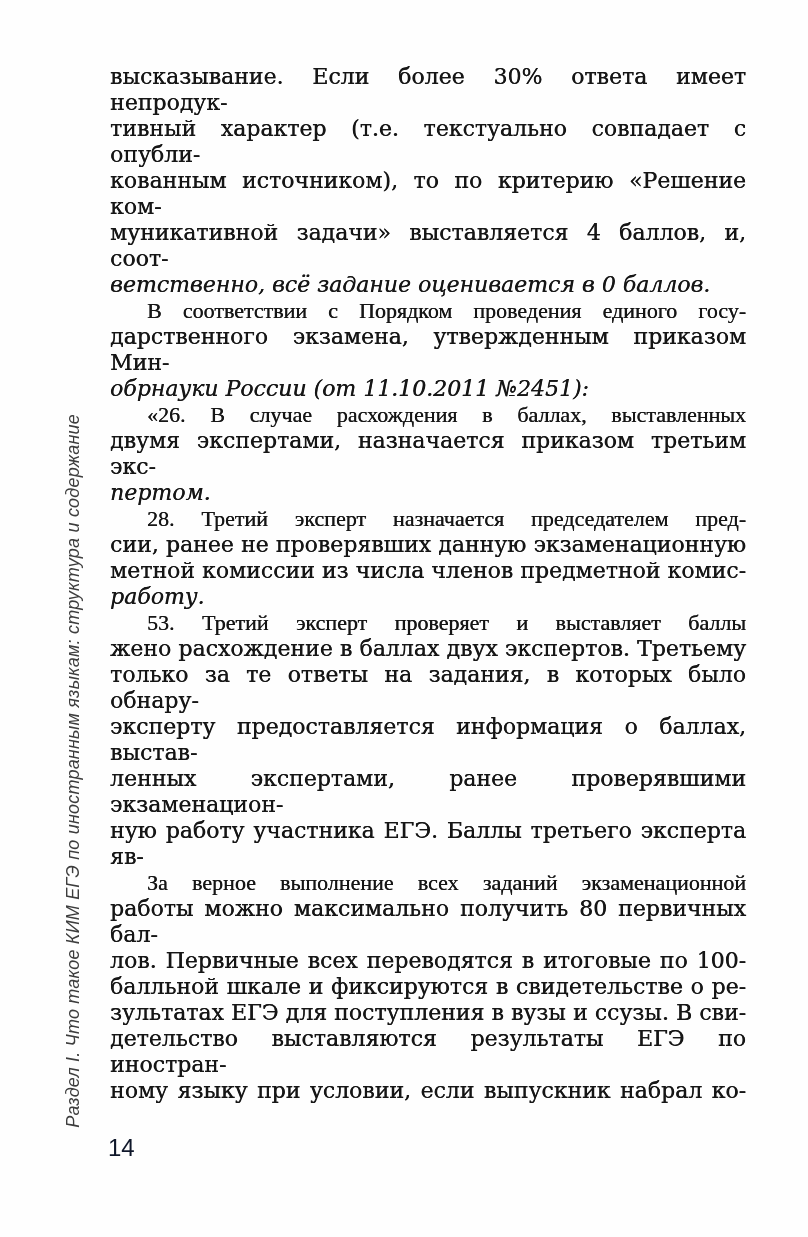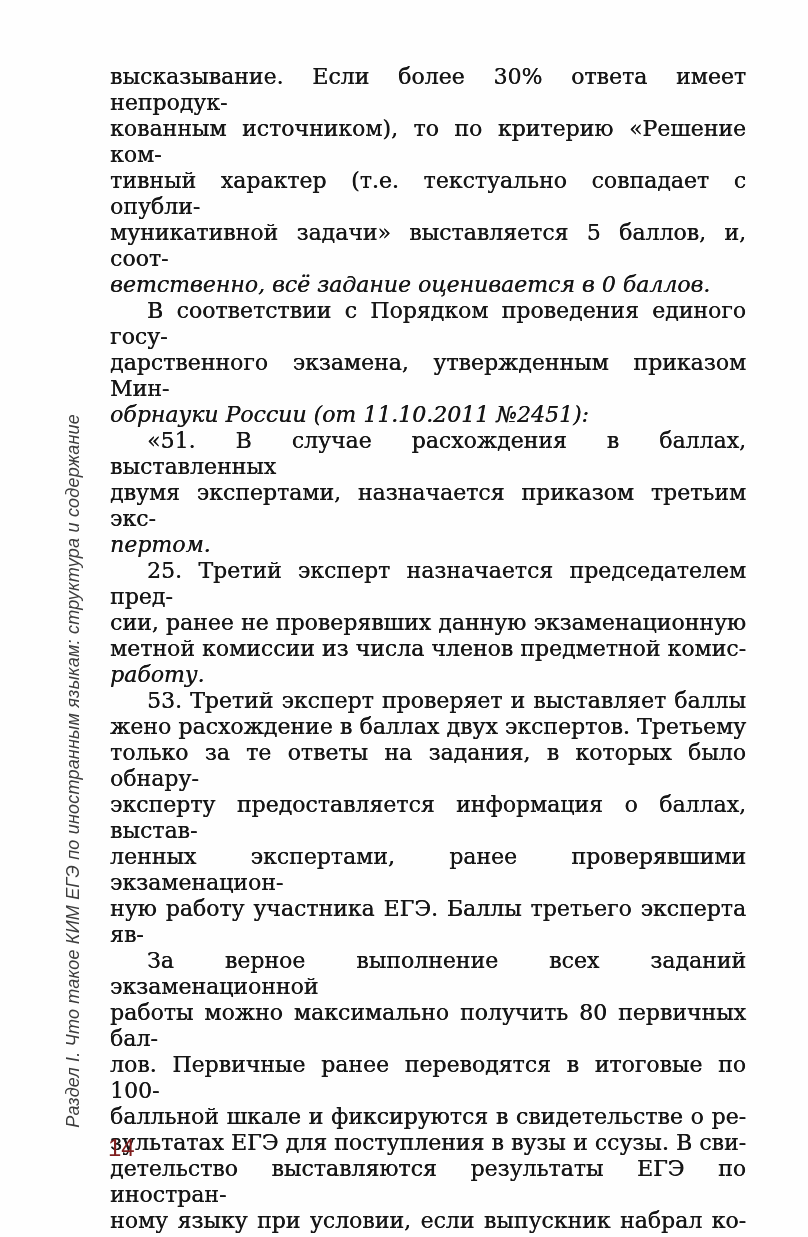--- a/index.html
+++ b/index.html
@@ -30,20 +30,21 @@
     width: 100%;
     text-align: justify;
     text-align-last: justify;
   }
   .line.last {
     text-align-last: left;
     font-style: italic;
   }
   .para.indent .line:first-child {
     text-indent: 37px;
+    font-family: Liberation Serif, serif;
   }
   .sidebar {
     position: absolute;
     left: 58px;
     top: 413px;
     width: 30px;
     height: 716px;
     display: flex;
     align-items: center;
     justify-content: center;
@@ -57,69 +58,69 @@
     font-size: 18px;
     letter-spacing: 0.2px;
     color: #3d3d3d;
   }
   .page-number {
     position: absolute;
     left: 108px;
     top: 1134px;
     font-family: "Liberation Sans", sans-serif;
     font-size: 24px;
-    color: #7f1d1d;
+    color: #0f172a;
     text-align: center;
   }
 </style>
 </head>
 <body>
 
 <div class="page">
 
   <div class="sidebar">
     <span class="sidebar-text">Раздел I. Что такое КИМ ЕГЭ по иностранным языкам: структура и содержание</span>
   </div>
 
   <div class="content">
       <div class="para">
         <div class="line">высказывание. Если более 30% ответа имеет непродук-</div>
+        <div class="line">тивный характер (т.е. текстуально совпадает с опубли-</div>
         <div class="line">кованным источником), то по критерию «Решение ком-</div>
-        <div class="line">тивный характер (т.е. текстуально совпадает с опубли-</div>
-        <div class="line">муникативной задачи» выставляется 5 баллов, и, соот-</div>
+        <div class="line">муникативной задачи» выставляется 4 баллов, и, соот-</div>
         <div class="line last">ветственно, всё задание оценивается в 0 баллов.</div>
       </div>
       <div class="para indent">
         <div class="line">В соответствии с Порядком проведения единого госу-</div>
         <div class="line">дарственного экзамена, утвержденным приказом Мин-</div>
         <div class="line last">обрнауки России (от 11.10.2011 №2451):</div>
       </div>
       <div class="para indent">
-        <div class="line">«51. В случае расхождения в баллах, выставленных</div>
+        <div class="line">«26. В случае расхождения в баллах, выставленных</div>
         <div class="line">двумя экспертами, назначается приказом третьим экс-</div>
         <div class="line last">пертом.</div>
       </div>
       <div class="para indent">
-        <div class="line">25. Третий эксперт назначается председателем пред-</div>
+        <div class="line">28. Третий эксперт назначается председателем пред-</div>
         <div class="line">сии, ранее не проверявших данную экзаменационную</div>
         <div class="line">метной комиссии из числа членов предметной комис-</div>
         <div class="line last">работу.</div>
       </div>
       <div class="para indent">
         <div class="line">53. Третий эксперт проверяет и выставляет баллы</div>
         <div class="line">жено расхождение в баллах двух экспертов. Третьему</div>
         <div class="line">только за те ответы на задания, в которых было обнару-</div>
         <div class="line">эксперту предоставляется информация о баллах, выстав-</div>
         <div class="line">ленных экспертами, ранее проверявшими экзаменацион-</div>
         <div class="line">ную работу участника ЕГЭ. Баллы третьего эксперта яв-</div>
       </div>
       <div class="para indent">
         <div class="line">За верное выполнение всех заданий экзаменационной</div>
         <div class="line">работы можно максимально получить 80 первичных бал-</div>
-        <div class="line">лов. Первичные ранее переводятся в итоговые по 100-</div>
+        <div class="line">лов. Первичные всех переводятся в итоговые по 100-</div>
         <div class="line">балльной шкале и фиксируются в свидетельстве о ре-</div>
         <div class="line">зультатах ЕГЭ для поступления в вузы и ссузы. В сви-</div>
         <div class="line">детельство выставляются результаты ЕГЭ по иностран-</div>
         <div class="line">ному языку при условии, если выпускник набрал ко-</div>
       </div>
     </div>
 
   <div class="page-number">14</div>
 
 </div>

